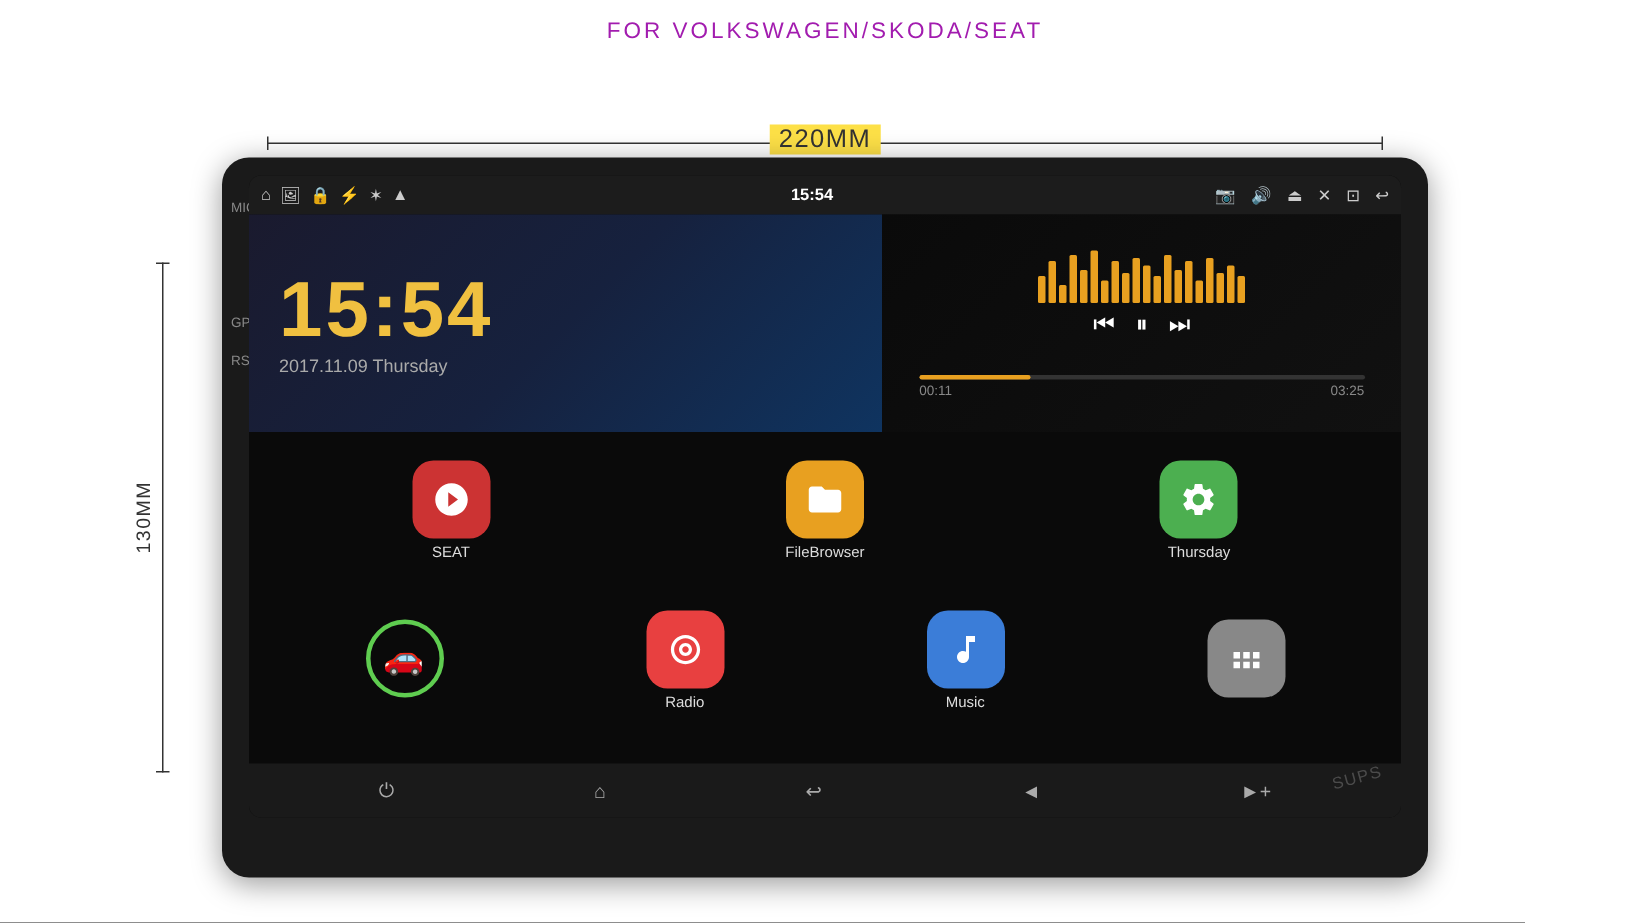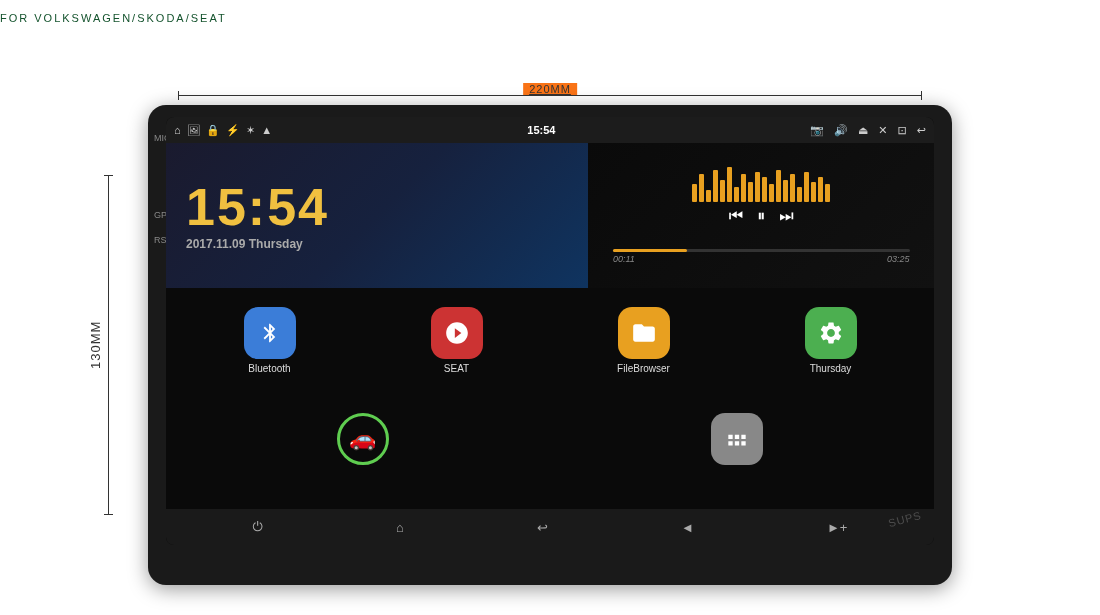--- a/index.html
+++ b/index.html
@@ -6,23 +6,24 @@
     body {
       width: 1100px;
       height: 615px;
       background: #ffffff;
       font-family: Arial, sans-serif;
       overflow: hidden;
       position: relative;
     }
 
     .page-title {
-      font-size: 11px;
+      text-align: center;
+      font-size: 15px;
       letter-spacing: 2px;
-      color: #14532d;
+      color: #a21caf;
       padding-top: 12px;
       font-weight: normal;
     }
     .dim-line-h {
       position: absolute;
       top: 95px;
       left: 178px;
       right: 178px;
       height: 1px;
       background: #333;
@@ -36,26 +37,25 @@
       background: #333;
     }
     .dim-line-h::before { left: 0; }
     .dim-line-h::after { right: 0; }
 
     .dim-label-h {
       position: absolute;
       top: 83px;
       left: 50%;
       transform: translateX(-50%);
-      font-size: 11px;
+      font-size: 17px;
       color: #333;
-      background: #f97316;
+      background: #fde047;
       padding: 0 6px;
       letter-spacing: 1px;
-      text-decoration: underline;
     }
     .dim-line-v {
       position: absolute;
       left: 108px;
       top: 175px;
       width: 1px;
       height: 340px;
       background: #333;
     }
     .dim-line-v::before, .dim-line-v::after {
@@ -161,21 +161,20 @@
       font-size: 52px;
       color: #f0c040;
       font-weight: bold;
       letter-spacing: 2px;
       line-height: 1;
     }
     .clock-date {
       font-size: 12px;
       color: #aaa;
       margin-top: 4px;
-      font-weight: bold;
     }
 
     
     .music-widget {
       position: absolute;
       top: 26px;
       right: 0;
       width: 45%;
       height: 145px;
       background: linear-gradient(135deg, #0a0a0a 0%, #111 100%);
@@ -213,21 +212,20 @@
       gap: 14px;
     }
     .music-ctrl {
       font-size: 16px;
       color: #fff;
       cursor: pointer;
     }
     .music-progress {
       width: 90%;
       margin-top: 24px;
-      font-style: italic;
     }
     .progress-bar {
       width: 100%;
       height: 3px;
       background: #333;
       border-radius: 2px;
       position: relative;
     }
     .progress-fill {
       width: 25%;
@@ -421,28 +419,20 @@
         <div class="progress-times">
           <span>00:11</span>
           <span>03:25</span>
         </div>
       </div>
     </div>
 
     <div class="app-grid-row1">
 
 
-      <div class="app-item">
-        <div class="app-icon" style="background:#3b7dd8;">
-          <svg width="22" height="28" viewBox="0 0 24 24" fill="white">
-            <path d="M17.71 7.71L12 2h-1v7.59L6.41 5 5 6.41 10.59 12 5 17.59 6.41 19 11 14.41V22h1l5.71-5.71-4.3-4.29 4.3-4.29zM13 5.83l1.88 1.88L13 9.59V5.83zm1.88 10.46L13 18.17v-3.76l1.88 1.88z"></path>
-          </svg>
-        </div>
-        <span class="app-label">Bluetooth</span>
-      </div>
 
       <div class="app-item">
         <div class="app-icon" style="background:#cc3333;">
           <svg width="26" height="26" viewBox="0 0 24 24" fill="white">
             <path d="M12 2C6.48 2 2 6.48 2 12s4.48 10 10 10 10-4.48 10-10S17.52 2 12 2zm-2 14.5v-9l6 4.5-6 4.5z"></path>
           </svg>
         </div>
         <span class="app-label">SEAT</span>
       </div>
 
@@ -467,23 +457,39 @@
 
     <div class="app-grid-row2">
 
       <div class="app-item">
         <div class="radio-outer">
           <span style="font-size:22px; color:#ccc;">🚗</span>
         </div>
         <span class="app-label"></span>
       </div>
 
-
-
-
+      <div class="app-item">
+        <div class="app-icon" style="background:#e84040;">
+          <svg width="26" height="26" viewBox="0 0 24 24" fill="white">
+            <path d="M12 3C6.95 3 3 6.95 3 12s3.95 9 9 9 9-3.95 9-9-3.95-9-9-9zm0 16c-3.86 0-7-3.14-7-7s3.14-7 7-7 7 3.14 7 7-3.14 7-7 7zm0-11c-2.21 0-4 1.79-4 4s1.79 4 4 4 4-1.79 4-4-1.79-4-4-4zm0 6c-1.1 0-2-.9-2-2s.9-2 2-2 2 .9 2 2-.9 2-2 2z"></path>
+          </svg>
+        </div>
+        <span class="app-label">Radio</span>
+      </div>
+
+
+
+      <div class="app-item">
+        <div class="app-icon" style="background:#3b7dd8;">
+          <svg width="24" height="26" viewBox="0 0 24 24" fill="white">
+            <path d="M12 3v10.55c-.59-.34-1.27-.55-2-.55-2.21 0-4 1.79-4 4s1.79 4 4 4 4-1.79 4-4V7h4V3h-6z"></path>
+          </svg>
+        </div>
+        <span class="app-label">Music</span>
+      </div>
 
       <div class="app-item">
         <div class="app-icon" style="background:#888;">
           <svg width="26" height="26" viewBox="0 0 24 24" fill="white">
             <path d="M4 8h4v4H4zm6 0h4v4h-4zm6 0h4v4h-4zM4 14h4v4H4zm6 0h4v4h-4zm6 0h4v4h-4z"></path>
           </svg>
         </div>
         <span class="app-label"></span>
       </div>
     </div>

